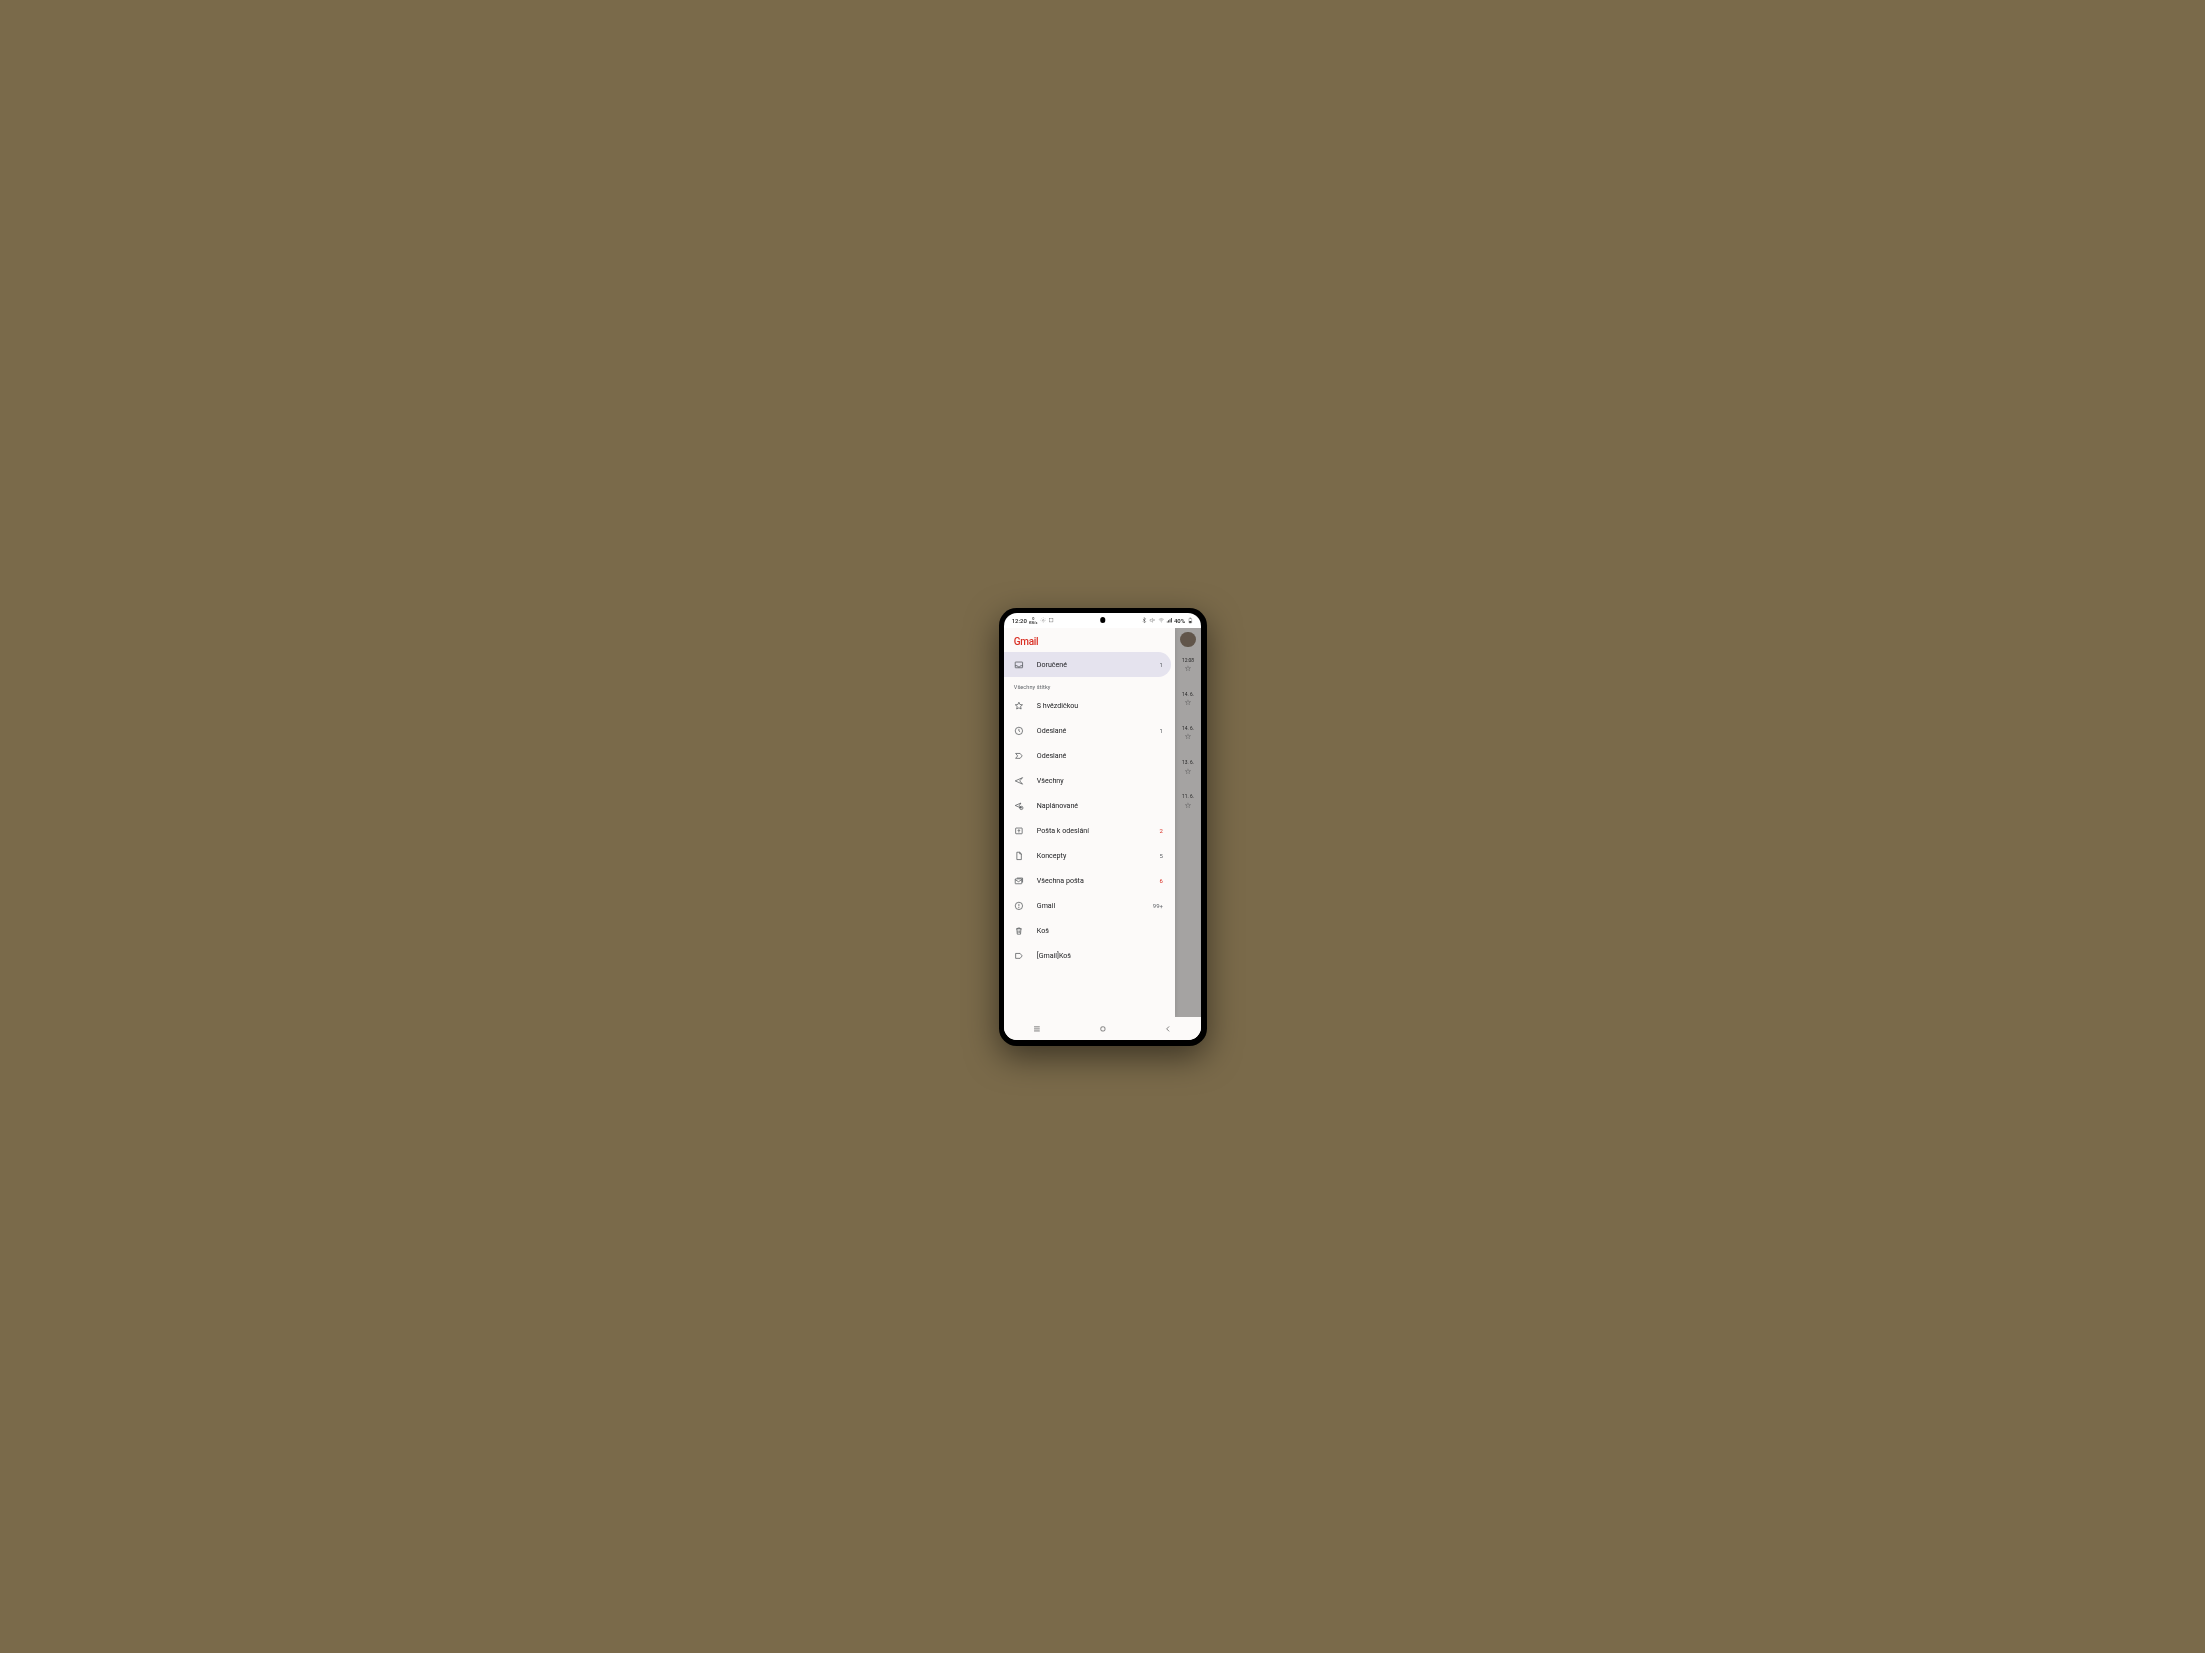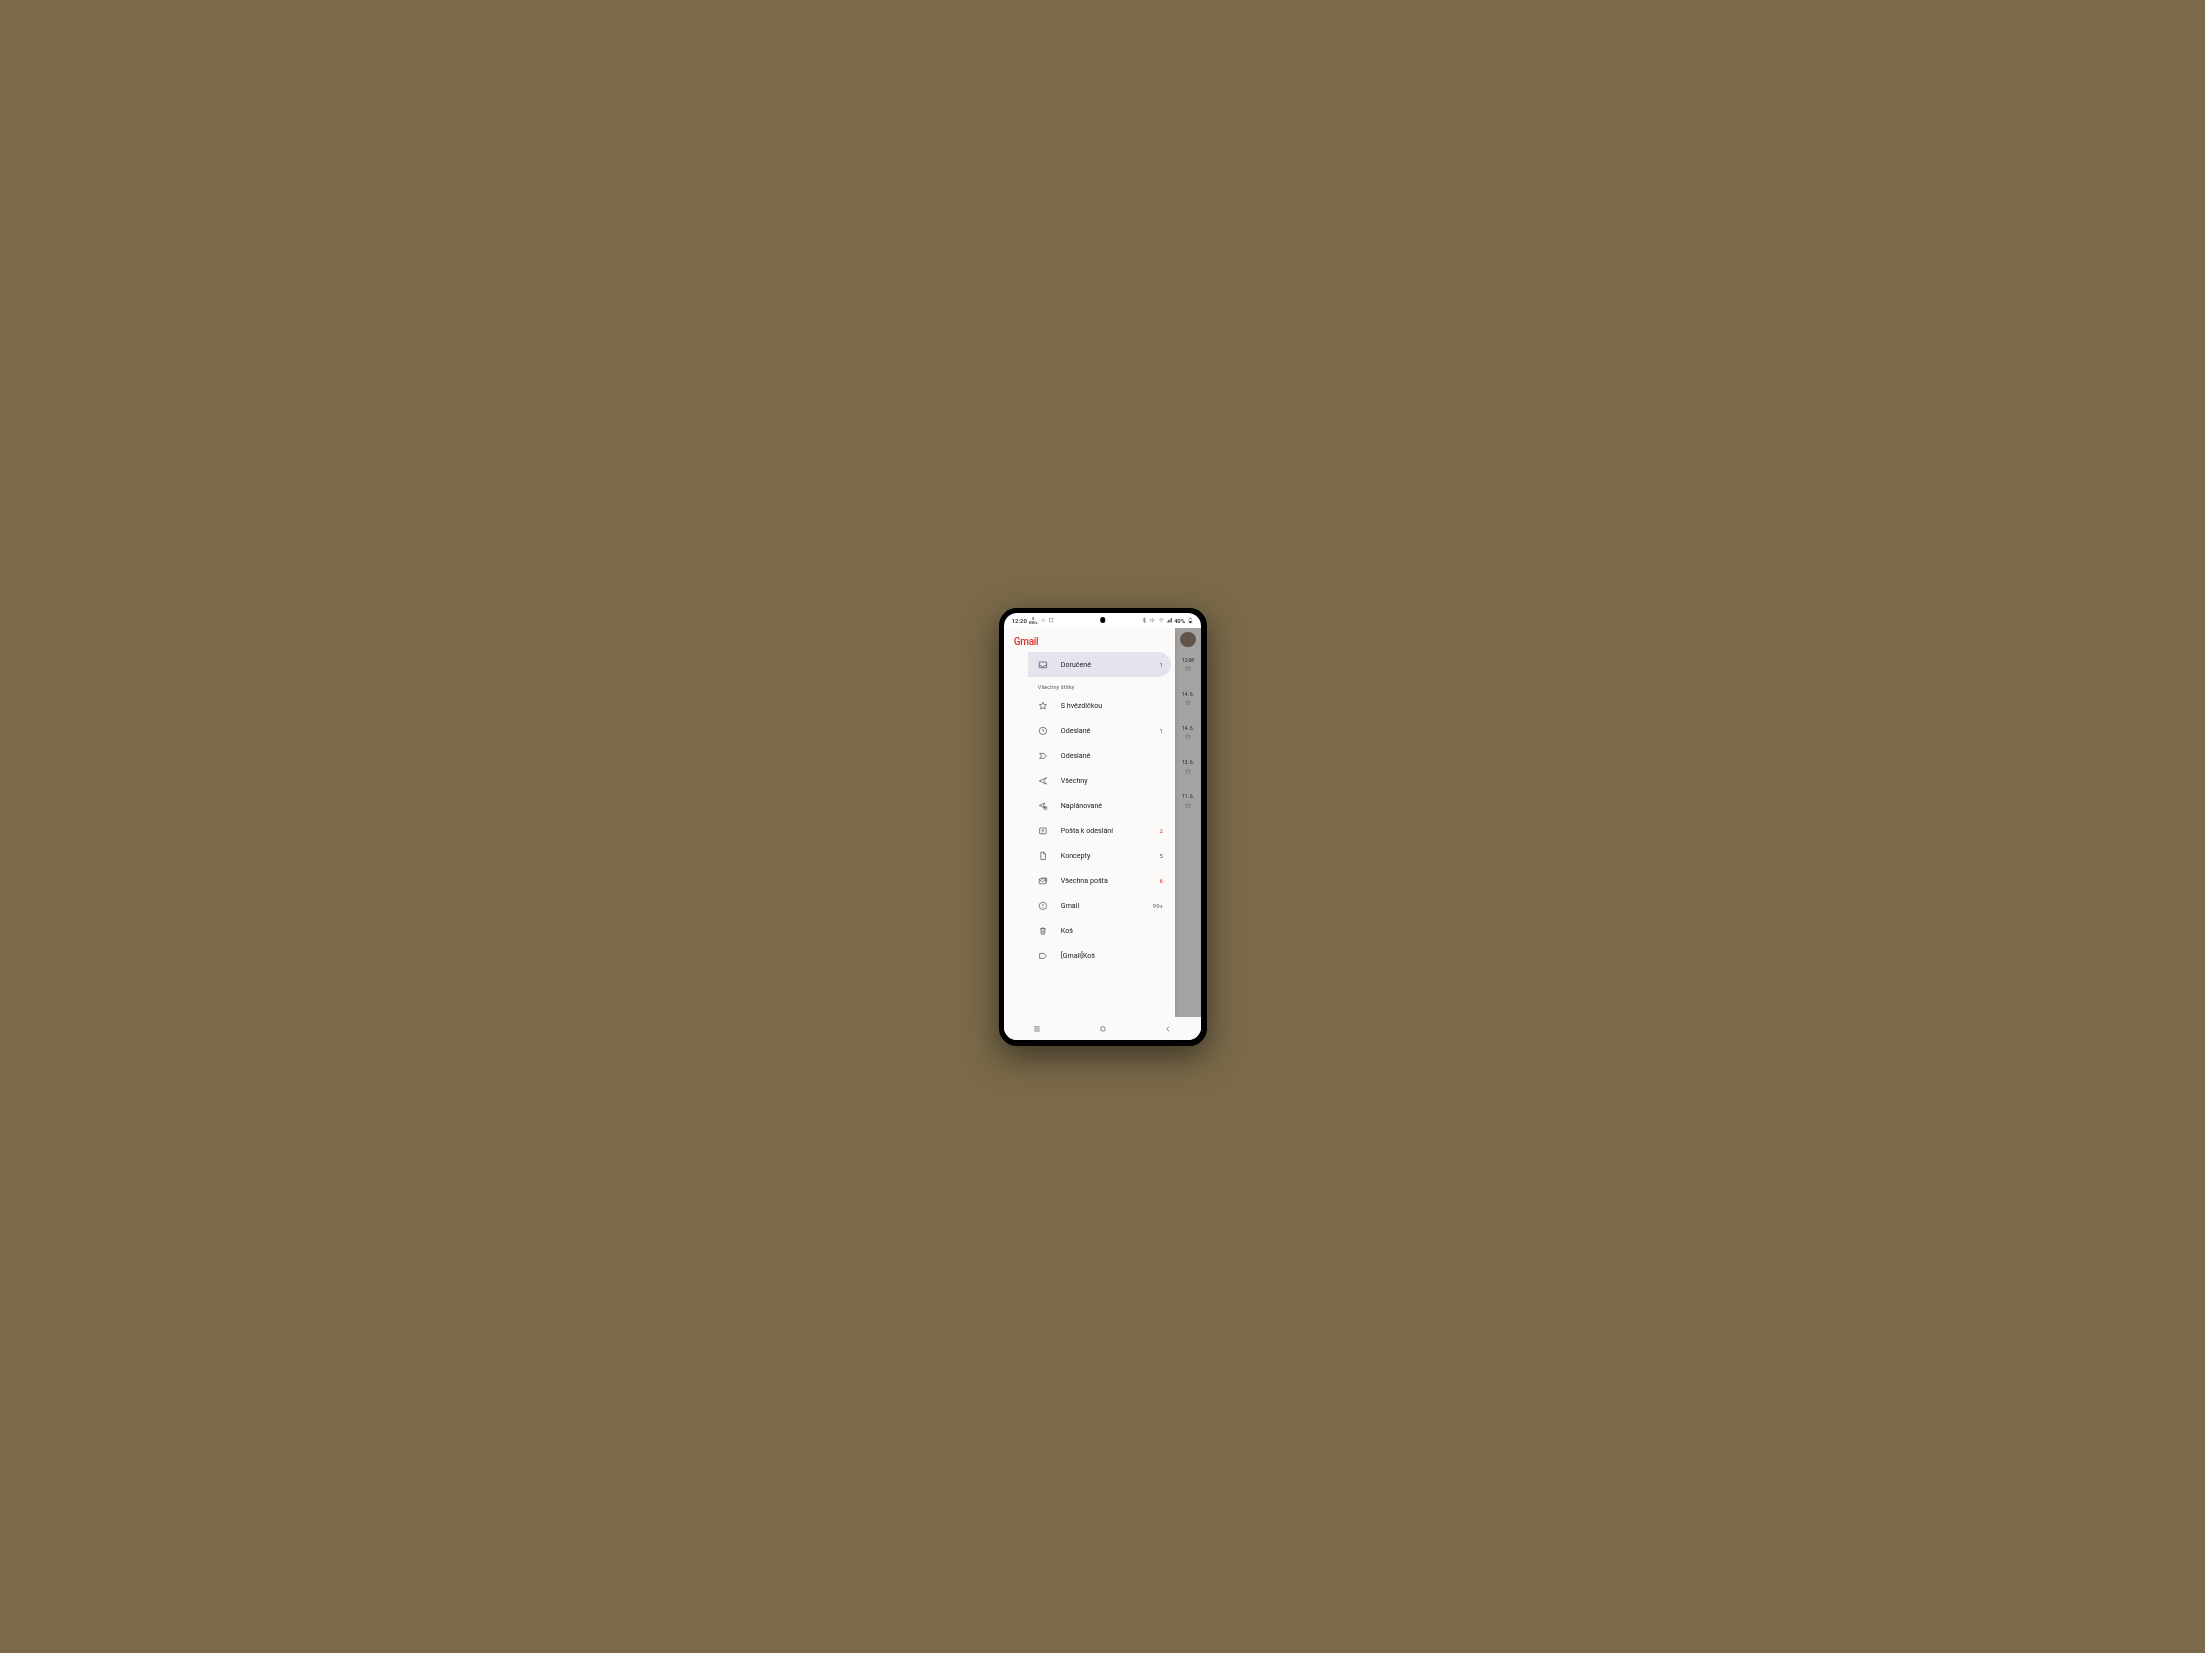--- a/index.html
+++ b/index.html
@@ -100,21 +100,20 @@
     padding: 7.7px 9.8px 5.5px;
     font-size: 10px;
     font-weight: 500;
     letter-spacing: -0.3px;
   }
   .drawer-header .g { color: #d93025; }
   .drawer-scroll {
     flex: 1;
     overflow-y: auto;
     padding-right: 4.4px;
-    padding-left: 24px;
   }
   .nav-item {
     display: flex;
     align-items: center;
     height: 25px;
     padding: 0 7.7px 0 9.8px;
     gap: 12px;
     font-size: 7.1px;
     color: #202124;
     border-radius: 0 13px 13px 0;

